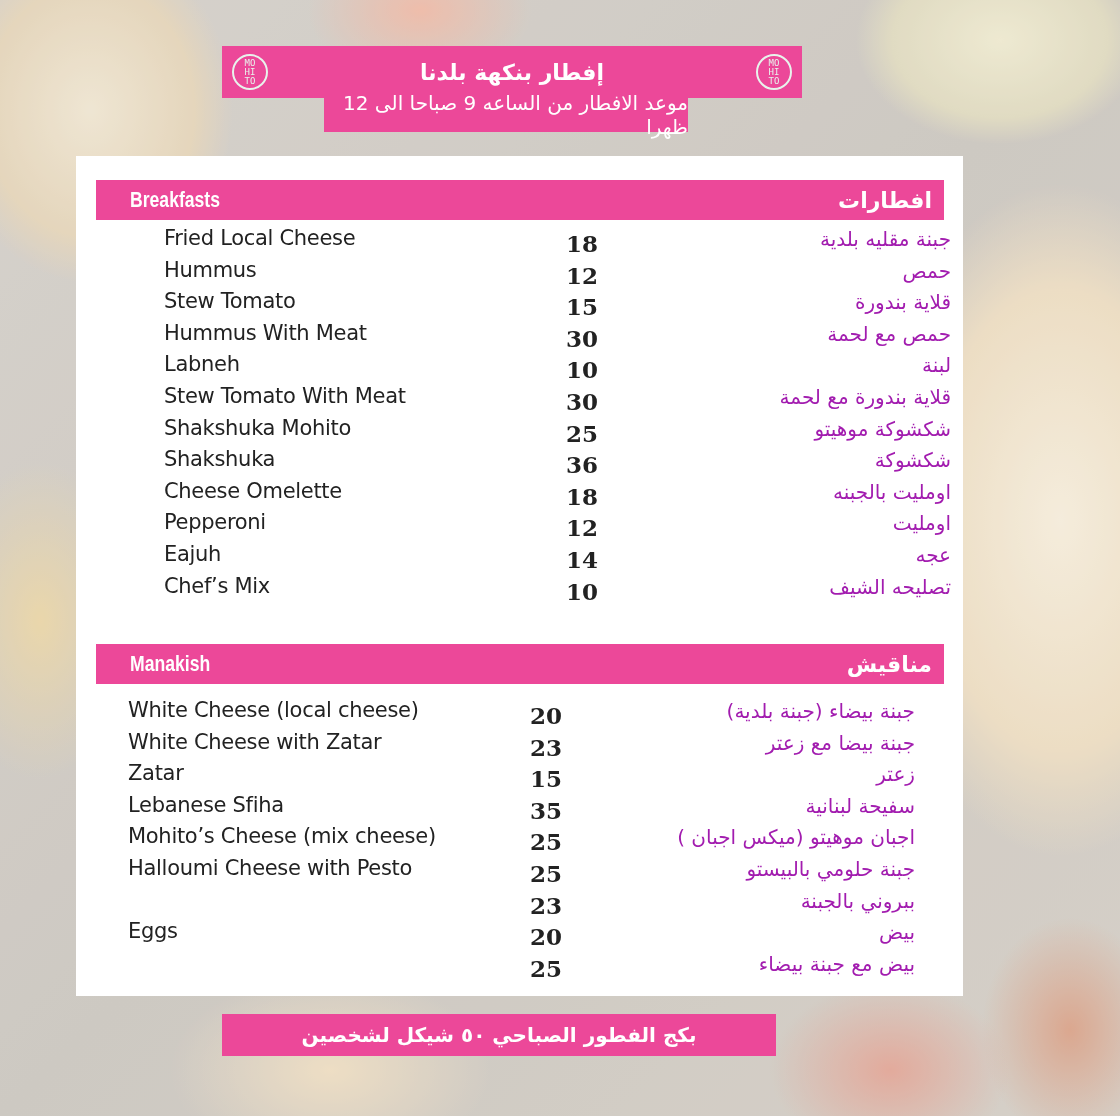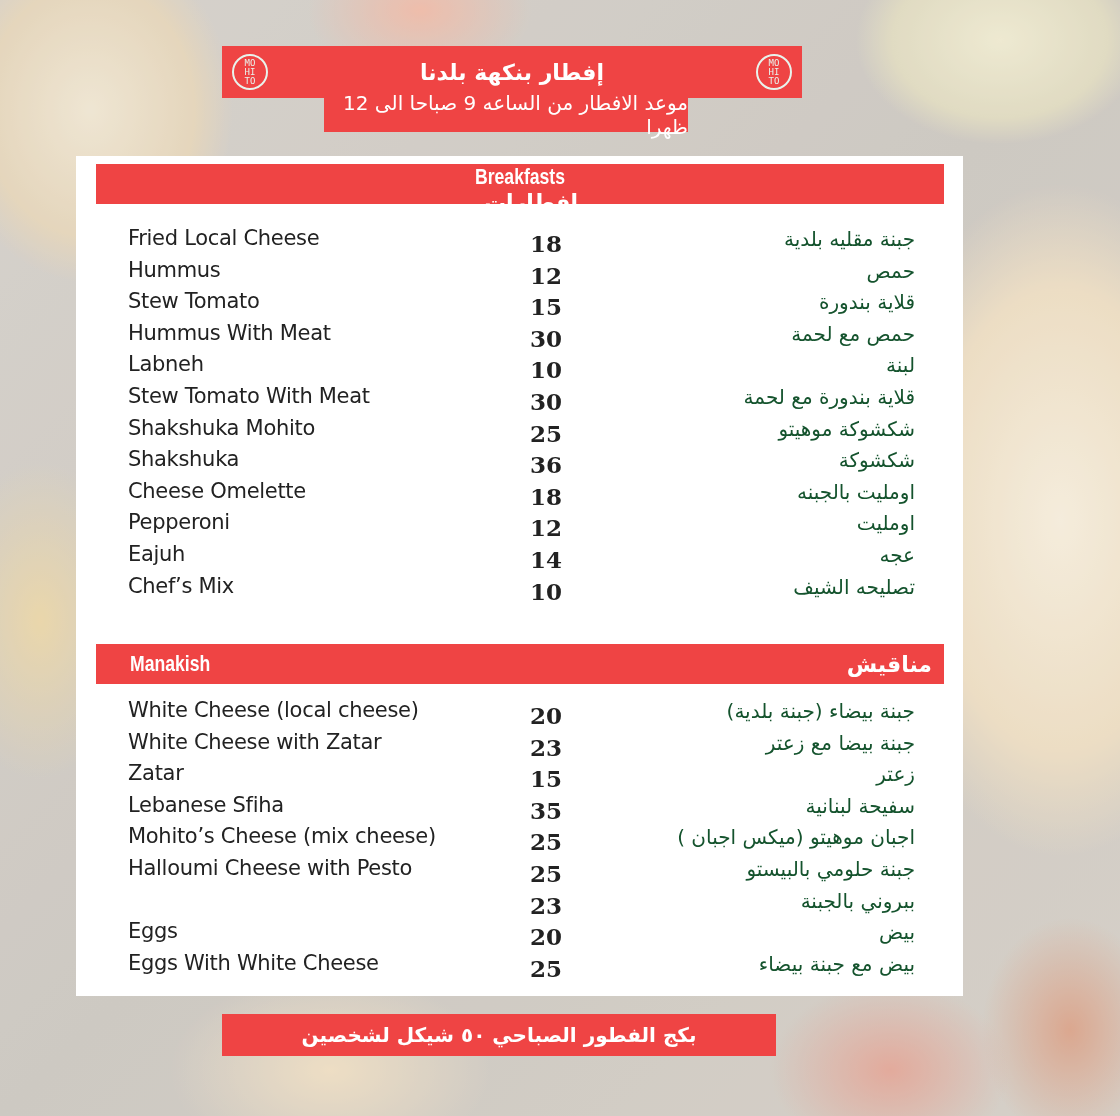--- a/index.html
+++ b/index.html
@@ -9,57 +9,57 @@
       radial-gradient(ellipse 180px 130px at 1000px 40px, #e8e2c2 0%, #d6cfae 60%, rgba(0,0,0,0) 80%),
       radial-gradient(ellipse 240px 420px at 1060px 520px, #f1e6d0 0%, #e6d2b0 55%, rgba(0,0,0,0) 80%),
       radial-gradient(ellipse 140px 90px at 420px 10px, #e9a78f 0%, rgba(0,0,0,0) 80%),
       radial-gradient(ellipse 120px 200px at 40px 620px, #e3c98f 0%, rgba(0,0,0,0) 80%),
       radial-gradient(ellipse 200px 120px at 330px 1070px, #e8d3b1 0%, rgba(0,0,0,0) 80%),
       radial-gradient(ellipse 150px 110px at 890px 1070px, #d98e7b 0%, rgba(0,0,0,0) 80%),
       radial-gradient(ellipse 110px 140px at 1070px 1030px, #cf8a6a 0%, rgba(0,0,0,0) 80%),
       linear-gradient(135deg,#c9c3bb 0%,#bdb7ae 50%,#c8c0b5 100%);
   }
   .veil{position:absolute;inset:0;background:rgba(255,255,255,0.25);}
-  .green{background:#ef4444;color:#fff;}
+  .green{background:#ec4899;color:#fff;gap:22px;}
   .title-banner{position:absolute;left:222px;top:46px;width:580px;height:52px;display:flex;align-items:center;justify-content:space-between;padding:0 10px;box-sizing:border-box;}
   .title-banner .title{font-size:22px;font-weight:bold;direction:rtl;}
   .logo{width:36px;height:36px;border:2px solid #e8f3ec;border-radius:50%;display:flex;align-items:center;justify-content:center;font-size:9px;line-height:9px;color:#e8f3ec;text-align:center;font-family:"DejaVu Sans Mono",monospace;box-sizing:border-box;}
   .subtitle-banner{position:absolute;left:324px;top:98px;width:364px;height:34px;display:flex;align-items:center;justify-content:center;font-size:20px;direction:rtl;}
   .card{position:absolute;left:76px;top:156px;width:887px;height:840px;background:#fff;}
   .section-header{position:absolute;left:20px;width:848px;height:40px;display:flex;align-items:center;justify-content:space-between;padding:0 12px 0 34px;box-sizing:border-box;}
   .section-header .en{font-family:"Liberation Sans",sans-serif;font-weight:bold;font-size:22px;transform:scaleX(0.8);transform-origin:left center;}
   .section-header .ar{font-weight:bold;font-size:22px;direction:rtl;}
   .items{position:absolute;left:0;width:887px;}
   .row{height:31.6px;position:relative;}
   .row .en{position:absolute;left:52px;top:2px;font-size:21px;color:#222;font-family:"DejaVu Sans",sans-serif;letter-spacing:-0.3px;}
   .row .price{position:absolute;left:454px;top:6px;font-family:"DejaVu Serif",serif;font-weight:bold;font-size:23px;color:#222;}
-  .row .ar{position:absolute;right:48px;top:3px;font-size:20px;color:#14532d;direction:rtl;text-align:right;}
+  .row .ar{position:absolute;right:48px;top:3px;font-size:20px;color:#a21caf;direction:rtl;text-align:right;}
   .footer-banner{position:absolute;left:222px;top:1014px;width:554px;height:42px;display:flex;align-items:center;justify-content:center;font-size:20px;font-weight:bold;direction:rtl;text-align:right;}
 </style>
 </head>
 <body>
 
 <div class="veil"></div>
 
 <div class="title-banner green">
   <div class="logo">MO<br>HI<br>TO</div>
   <div class="title">إفطار بنكهة بلدنا</div>
   <div class="logo">MO<br>HI<br>TO</div>
 </div>
 
 <div class="subtitle-banner green">موعد الافطار من الساعه 9 صباحا الى 12 ظهرا</div>
 
 <div class="card">
 
-  <div class="section-header green" style="top:8px;flex-direction:column;">
+  <div class="section-header green" style="top:24px;">
     <span class="en">Breakfasts</span>
     <span class="ar">افطارات</span>
   </div>
 
-  <div class="items" style="top:68px;">
+  <div class="items" style="top:68px;padding-left:36px;">
     <div class="row">
         <span class="en">Fried Local Cheese</span>
         <span class="price">18</span>
         <span class="ar">جبنة مقليه بلدية</span>
       </div>
     <div class="row">
         <span class="en">Hummus</span>
         <span class="price">12</span>
         <span class="ar">حمص</span>
       </div>
@@ -154,20 +154,19 @@
     <div class="row">
         <span class="price">23</span>
         <span class="ar">ببروني بالجبنة</span>
       </div>
     <div class="row">
         <span class="en">Eggs</span>
         <span class="price">20</span>
         <span class="ar">بيض</span>
       </div>
     <div class="row">
-        <span class="en">Eggs With White Cheese</span>
         <span class="price">25</span>
         <span class="ar">بيض مع جبنة بيضاء</span>
       </div>
   </div>
 </div>
 
 <div class="footer-banner green">بكج الفطور الصباحي ٥٠ شيكل لشخصين</div>
 
 </body></html>

